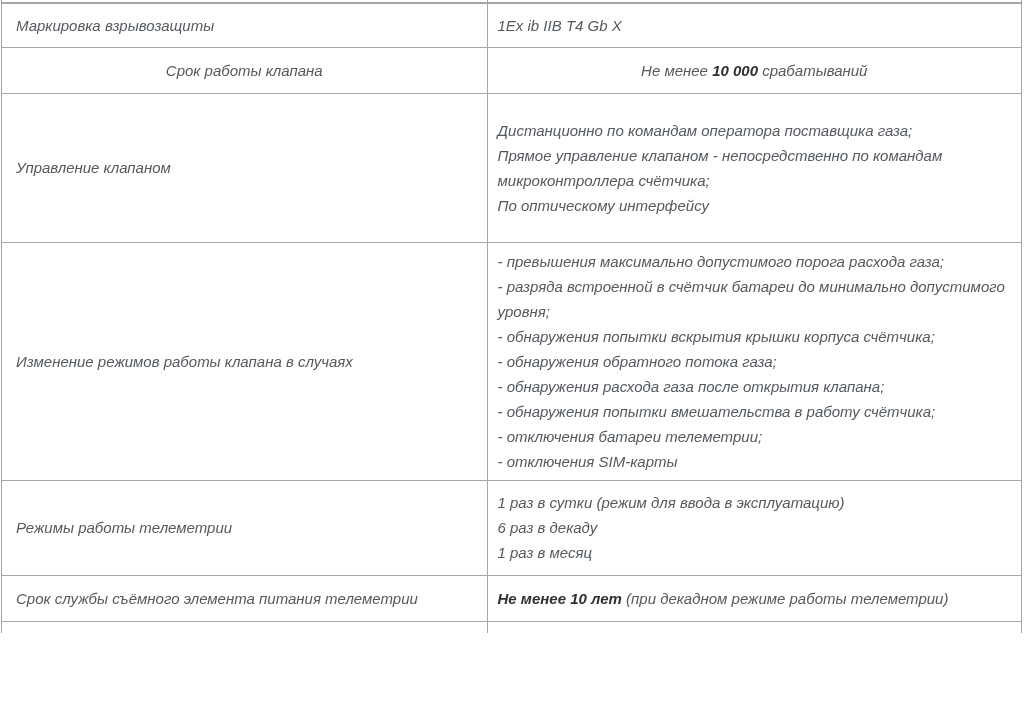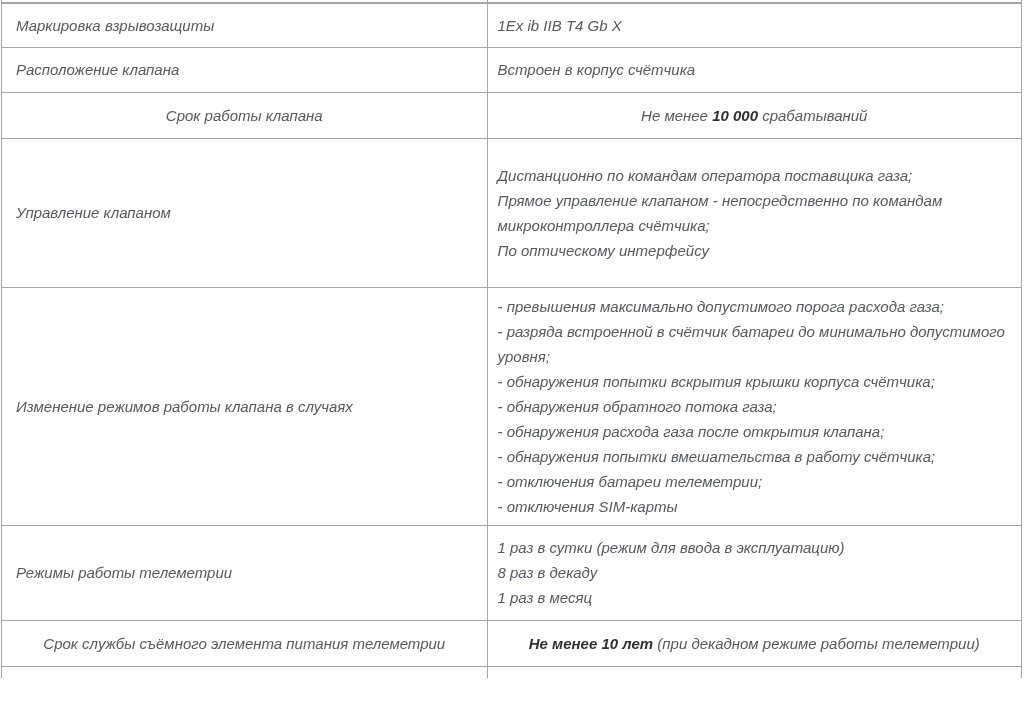--- a/index.html
+++ b/index.html
@@ -60,41 +60,37 @@
   <tbody id="spec-rows">
     <tr class="partial-top">
       <td class="cell-label"></td>
       <td class="cell-value"></td>
     </tr>
 
     <tr style="height: 44px;">
         <td class="cell-label">Маркировка взрывозащиты</td>
         <td class="cell-value"><span>1Ex ib IIB T4 Gb X</span></td>
       </tr>
-      <tr style="height: 45px;">
-        <td class="cell-label">Расположение клапана</td>
-        <td class="cell-value"><span>Встроен в корпус счётчика</span></td>
-      </tr>
       <tr style="height: 46px; text-align: center;">
         <td class="cell-label">Срок работы клапана</td>
         <td class="cell-value"><span>Не менее </span><b>10 000</b><span> срабатываний</span></td>
       </tr>
       <tr style="height: 149px;">
         <td class="cell-label">Управление клапаном</td>
         <td class="cell-value"><span>Дистанционно по командам оператора поставщика газа;</span><br><span>Прямое управление клапаном - непосредственно по командам микроконтроллера счётчика;</span><br><span>По оптическому интерфейсу</span></td>
       </tr>
       <tr style="height: 237px;">
         <td class="cell-label">Изменение режимов работы клапана в случаях</td>
         <td class="cell-value"><span>- превышения максимально допустимого порога расхода газа;</span><br><span>- разряда встроенной в счётчик батареи до минимально допустимого уровня;</span><br><span>- обнаружения попытки вскрытия крышки корпуса счётчика;</span><br><span>- обнаружения обратного потока газа;</span><br><span>- обнаружения расхода газа после открытия клапана;</span><br><span>- обнаружения попытки вмешательства в работу счётчика;</span><br><span>- отключения батареи телеметрии;</span><br><span>- отключения SIM-карты</span></td>
       </tr>
       <tr style="height: 95px;">
         <td class="cell-label">Режимы работы телеметрии</td>
-        <td class="cell-value"><span>1 раз в сутки (режим для ввода в эксплуатацию)</span><br><span>8 раз в декаду</span><br><span>1 раз в месяц</span></td>
+        <td class="cell-value"><span>1 раз в сутки (режим для ввода в эксплуатацию)</span><br><span>6 раз в декаду</span><br><span>1 раз в месяц</span></td>
       </tr>
-      <tr style="height: 46px; text-align: center;">
+      <tr style="height: 46px;">
         <td class="cell-label">Срок службы съёмного элемента питания телеметрии</td>
         <td class="cell-value"><b>Не менее 10 лет</b><span> (при декадном режиме работы телеметрии)</span></td>
       </tr>
       <tr class="partial-bottom" id="partial-bottom-row">
       <td class="cell-label"></td>
       <td class="cell-value"></td>
     </tr>
   </tbody>
 </table>
 

